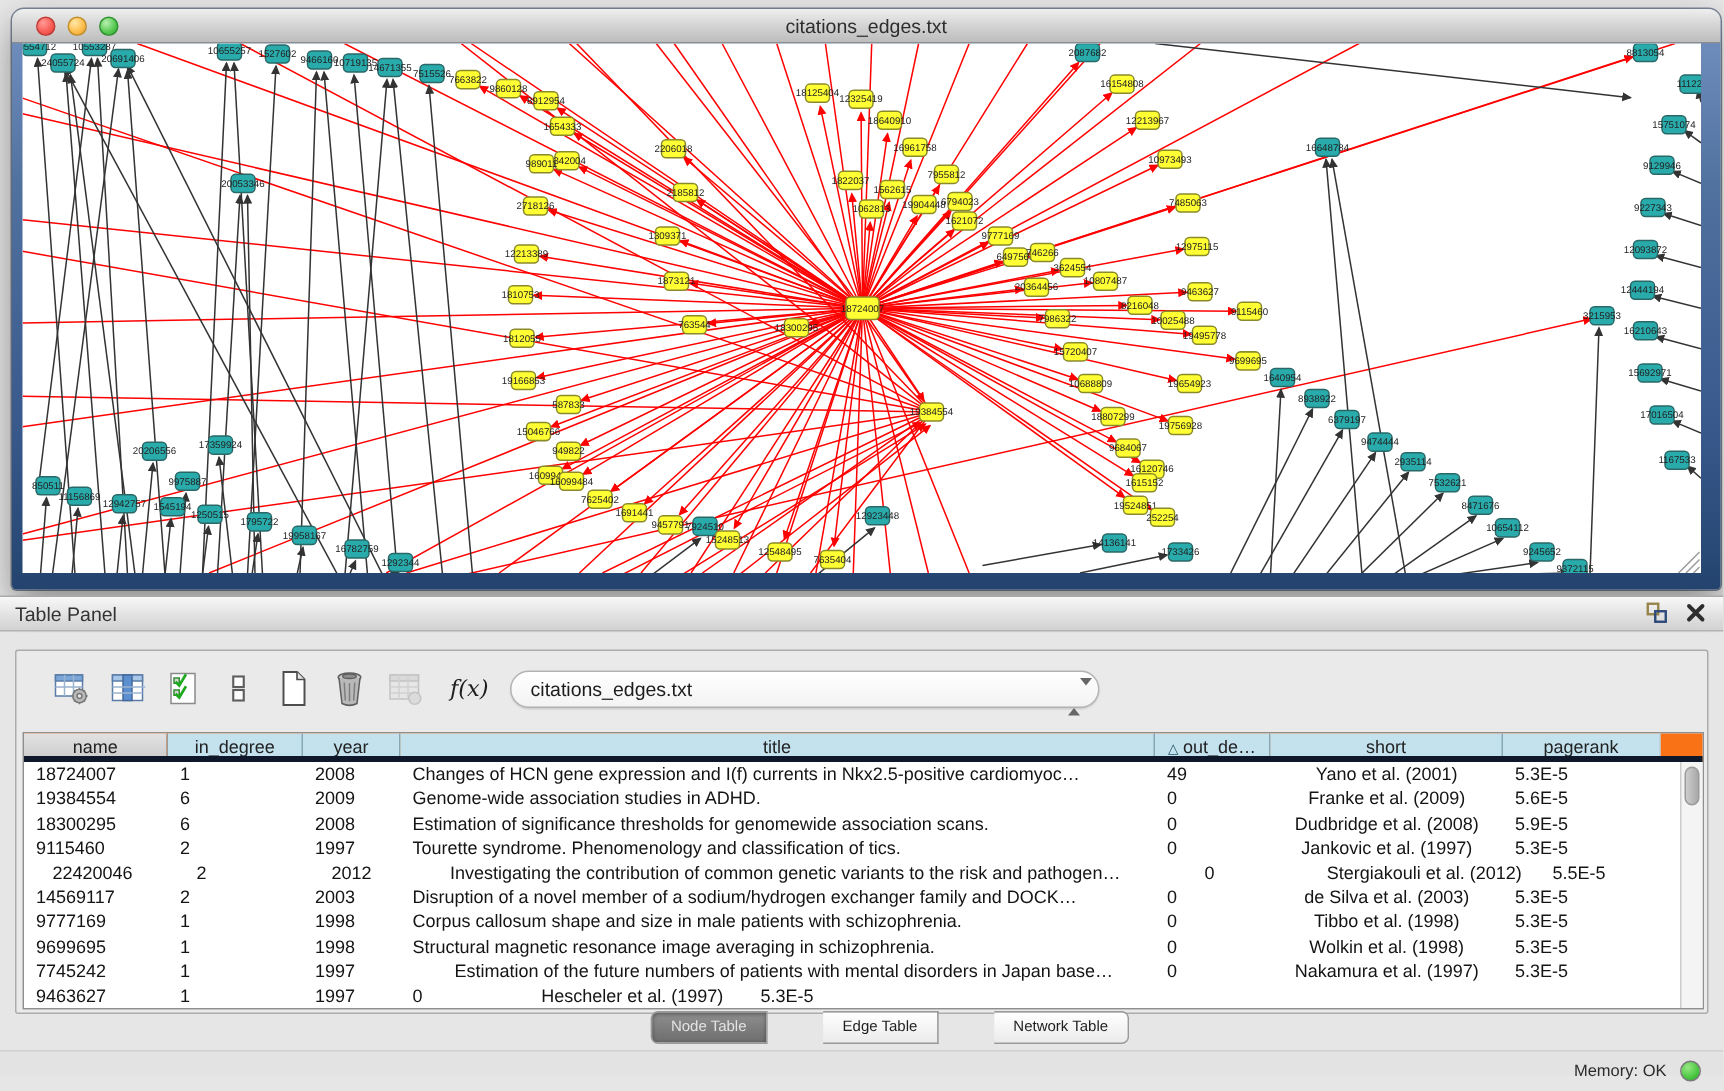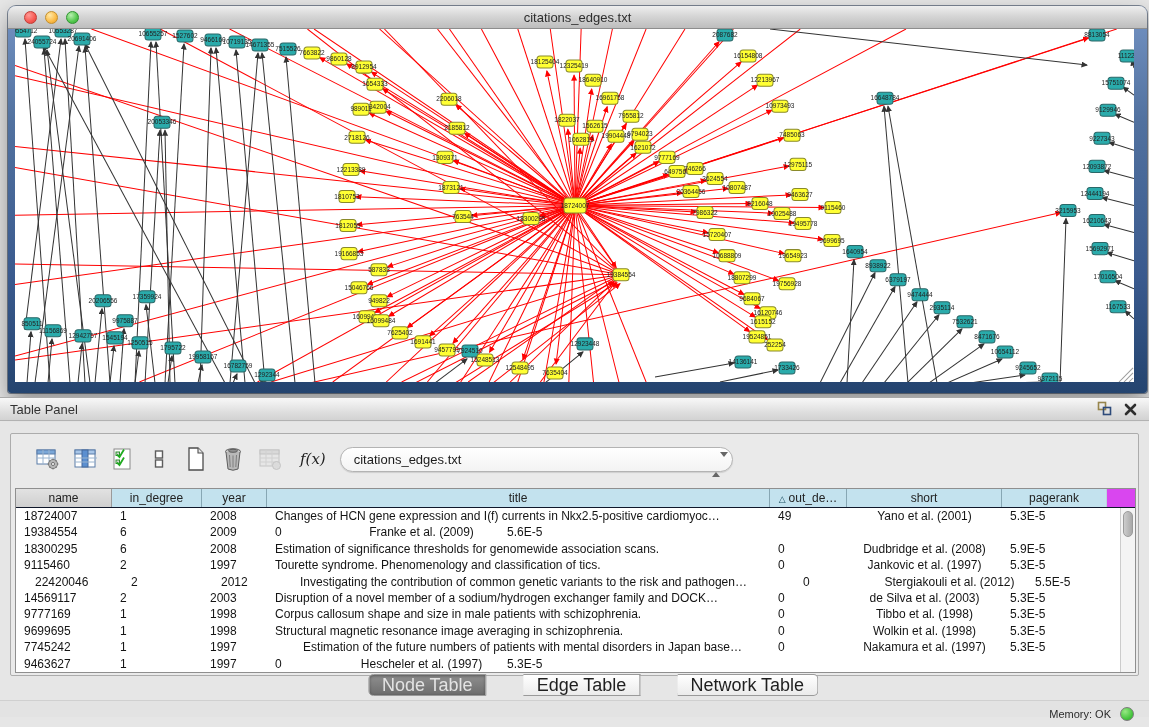--- a/index.html
+++ b/index.html
@@ -36,36 +36,36 @@
   .tb-icon { width:30px; height:28px; display:flex; align-items:center; justify-content:center; margin-right:7px; }
   .fx { font-family:"DejaVu Serif", serif; font-style:italic; font-size:15px; color:#1d1d1d; margin:0 14px 0 8px; }
   .combo { position:relative; width:393px; height:25px; border:1px solid #b3b3b3; border-radius:13px;
     background:linear-gradient(180deg,#ffffff,#f3f3f3); box-shadow:0 1px 1px rgba(0,0,0,.12);
     font-size:13px; color:#1c1c1c; line-height:23px; padding-left:13px; }
   .combo-arrows { position:absolute; right:12px; top:5px; width:8px; height:14px; }
   .combo-arrows .up { width:0; height:0; border-left:4px solid transparent; border-right:4px solid transparent; border-bottom:5px solid #666; margin-bottom:3px; }
   .combo-arrows .dn { width:0; height:0; border-left:4px solid transparent; border-right:4px solid transparent; border-top:5px solid #666; }
 
   .grid-table { position:absolute; left:4px; top:54px; width:1121px; height:185px; background:#ffffff; border:1px solid #8f8f8f; }
-  .thead { display:flex; height:19px; background:#d946ef; border-bottom:1px solid #0f172a; }
+  .thead { display:flex; height:19px; background:#f97316; border-bottom:4px solid #0f172a; }
   .th { font-size:12px; color:#222; text-align:center; line-height:18px; background:#c3e2ee;
         border-right:1px solid #87a7b4; overflow:hidden; white-space:nowrap; }
   .th.first { background:linear-gradient(180deg,#e2e2e2,#cfcfcf); border-right:1px solid #9a9a9a; }
   .sort-glyph { font-size:9px; color:#1d4f62; margin-right:3px; }
   .tbody { position:relative; }
   .tr { display:flex; height:16.4px; }
   .td { font-size:12px; color:#141414; line-height:16px; white-space:nowrap; overflow:hidden; padding-left:8px; }
   .td.center { text-align:center; padding-left:0; }
   .vscroll { position:absolute; right:0; top:19px; bottom:0; width:15px; background:#f4f4f4; border-left:1px solid #cccccc; }
   .vthumb { position:absolute; left:2px; top:3px; width:10px; height:26px; border-radius:5px;
     background:linear-gradient(90deg,#cdcdcd,#a9a9a9); border:1px solid #9b9b9b; }
 
   
   .tab-strip { position:absolute; left:50%; transform:translateX(-50%); top:674px; height:22px; display:flex; }
-  .tab { font-size:18px; color:#1f1f1f; line-height:20px; padding:0 13px;
+  .tab { font-size:10px; color:#1f1f1f; line-height:20px; padding:0 13px;
     background:linear-gradient(180deg,#ffffff,#ebebeb); border:1px solid #9a9a9a; border-left:none;margin-left:37px; }
   .tab:first-child { border-left:1px solid #9a9a9a; border-radius:5px 0 0 5px; }
   .tab:last-child { border-radius:0 5px 5px 0; }
   .tab.selected { background:linear-gradient(180deg,#8f8f8f,#6d6d6d); color:#e3e3e3;
     box-shadow:inset 0 1px 3px rgba(0,0,0,.4); }
 
   
   .status-bar { position:absolute; left:0; top:700px; width:1149px; height:17px; background:#e3e3e3; border-top:1px solid #d0d0d0; }
   .mem-label { position:absolute; right:38px; top:7px; font-size:11px; color:#2c2c2c; }
   .mem-dot { position:absolute; right:15px; top:6px; width:14px; height:14px; border-radius:50%;
@@ -858,20 +858,21 @@
             <div class="td" style="width: 65px;">2008</div>
             <div class="td" style="width: 503px;">Changes of HCN gene expression and I(f) currents in Nkx2.5-positive cardiomyoc…</div>
             <div class="td" style="width: 77px;">49</div>
             <div class="td center" style="width: 155px;">Yano et al. (2001)</div>
             <div class="td" style="width: 105px;">5.3E-5</div>
           </div>
           <div class="tr">
             <div class="td" style="width: 96px;">19384554</div>
             <div class="td" style="width: 90px;">6</div>
             <div class="td" style="width: 65px;">2009</div>
+            <div class="td" style="width: 503px;">Genome-wide association studies in ADHD.</div>
             <div class="td" style="width: 77px;">0</div>
             <div class="td center" style="width: 155px;">Franke et al. (2009)</div>
             <div class="td" style="width: 105px;">5.6E-5</div>
           </div>
           <div class="tr">
             <div class="td" style="width: 96px;">18300295</div>
             <div class="td" style="width: 90px;">6</div>
             <div class="td" style="width: 65px;">2008</div>
             <div class="td" style="width: 503px;">Estimation of significance thresholds for genomewide association scans.</div>
             <div class="td" style="width: 77px;">0</div>

